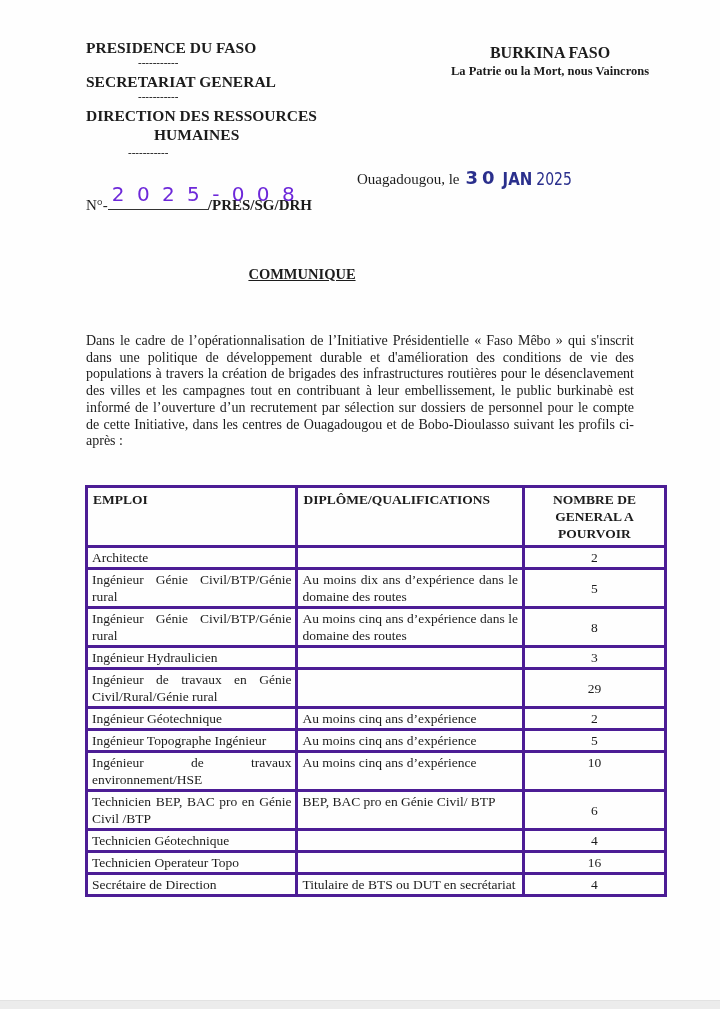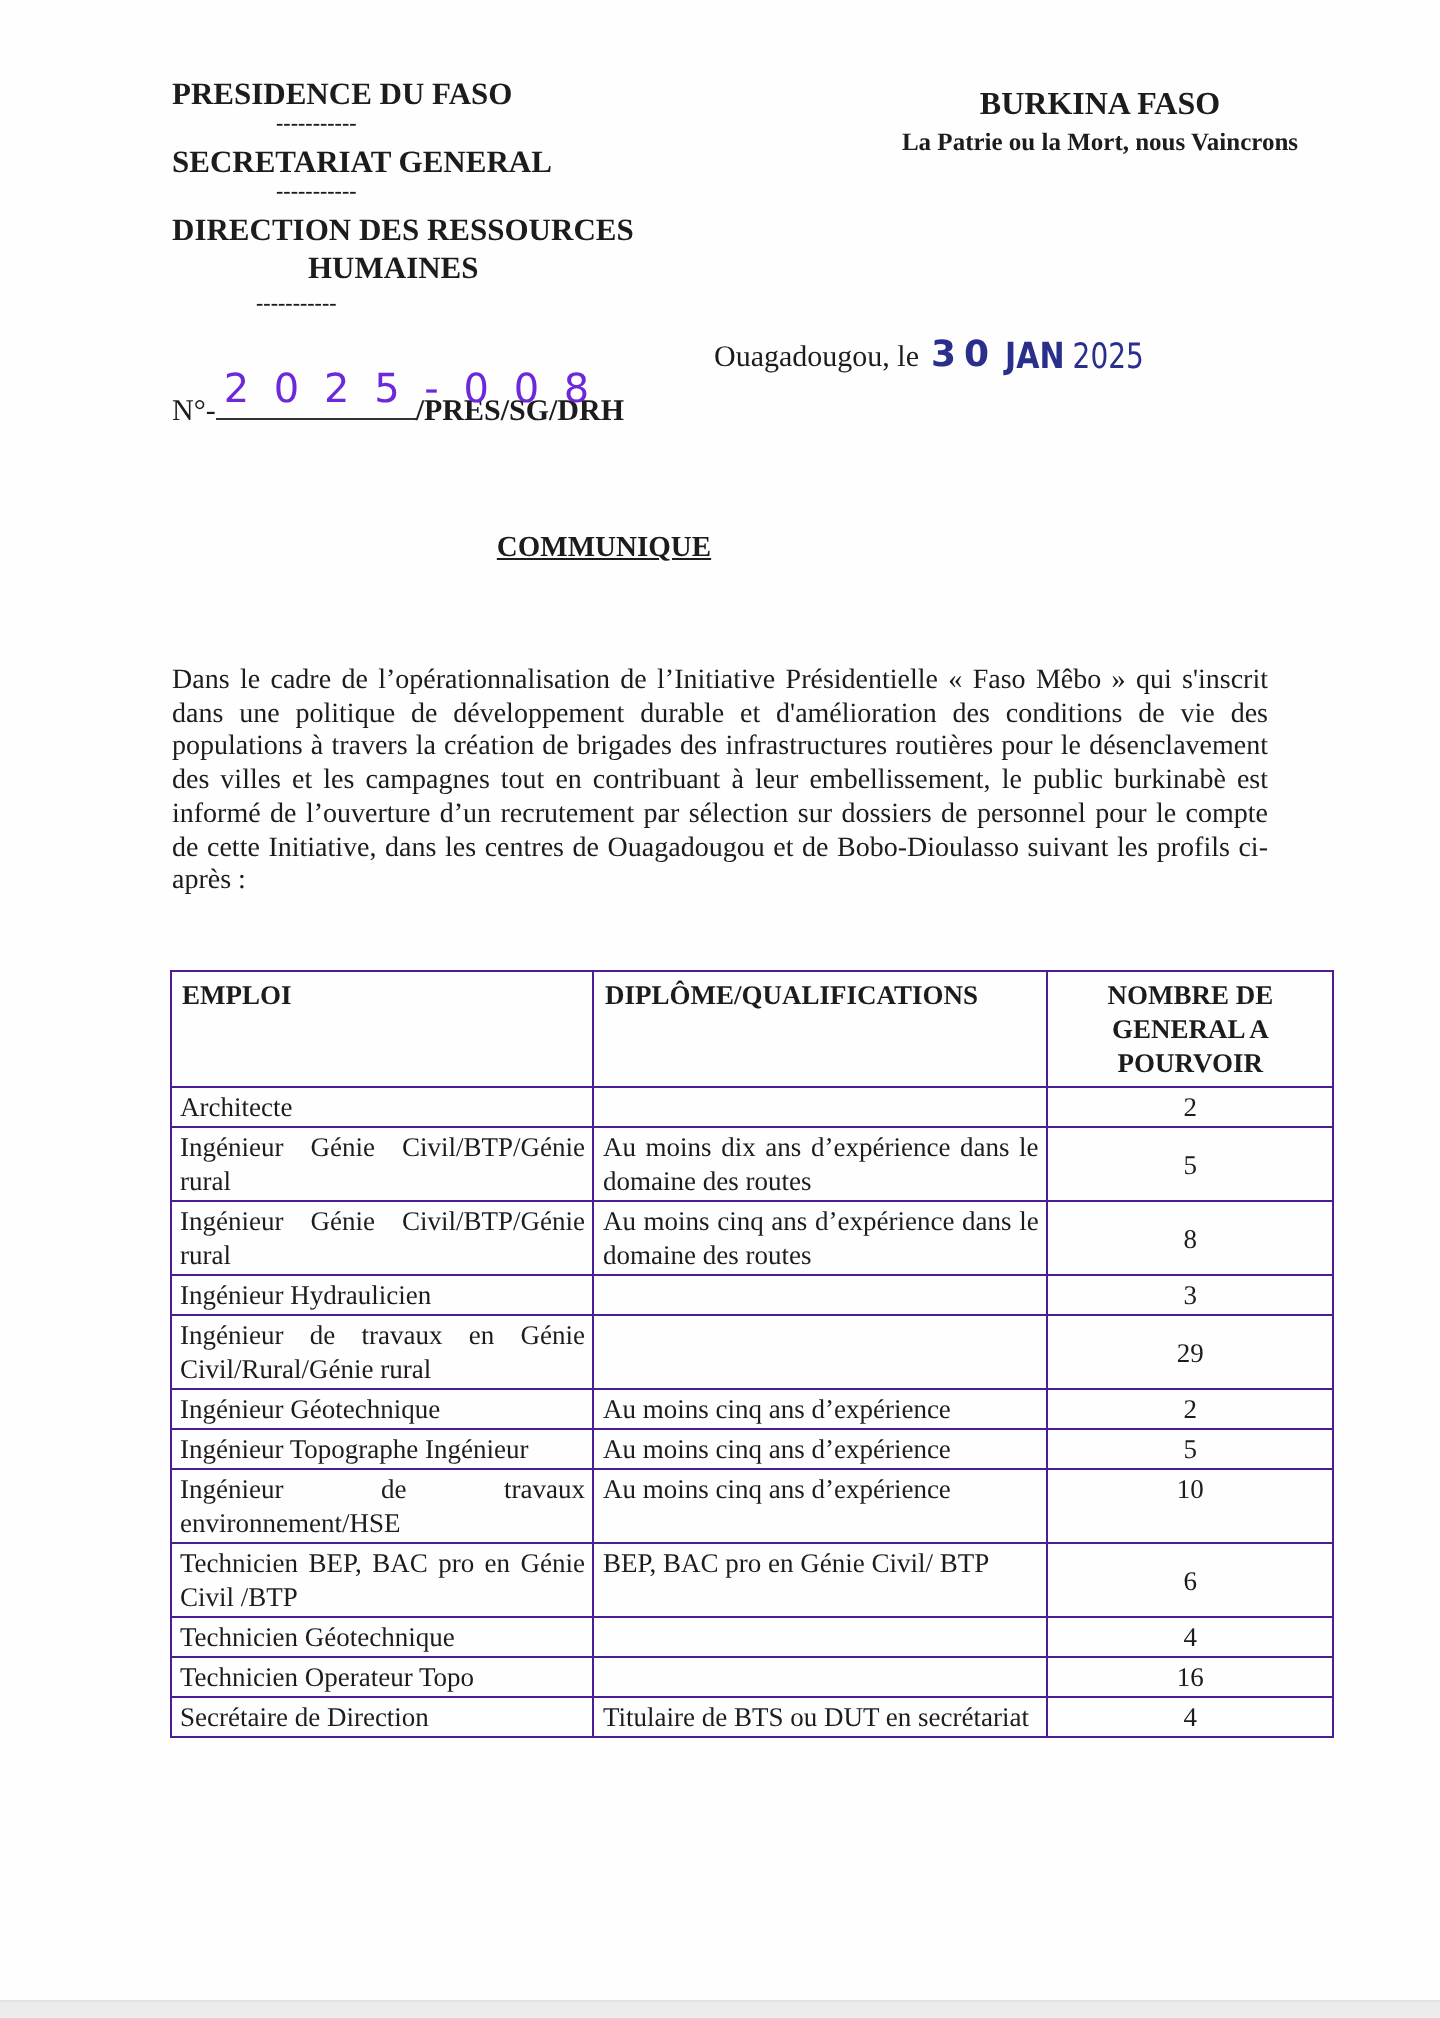--- a/index.html
+++ b/index.html
@@ -30,21 +30,21 @@
   .ref .blank { display:inline-block; width:100px; border-bottom:1px solid #333; height:14px; vertical-align:baseline; position:relative; }
   .ref .num-stamp { position:absolute; left:4px; top:-13px; font-size:20px; font-weight:normal; letter-spacing:3px; color:#6d28d9; font-family:"DejaVu Sans", sans-serif; white-space:nowrap; }
   .ref .suffix { font-weight:bold; }
   .title { left:0; width:604px; top:266px; text-align:center; font-size:14.5px; font-weight:bold; }
   .title span { text-decoration:underline; }
   .para { left:86px; top:333px; width:548px; font-size:14px; line-height:16.7px; text-align:justify; }
   table.jobs {
     position:absolute; left:85px; top:485px; width:582px;
     border-collapse:collapse; font-size:13.5px; line-height:17px;
   }
-  table.jobs td, table.jobs th { border:1px solid #4c1d95; padding:1px 4px; vertical-align:top; }
+  table.jobs td, table.jobs th { border:3px solid #4c1d95; padding:1px 4px; vertical-align:top; }
   table.jobs th { font-weight:bold; text-align:left; padding:3px 5px; }
   table.jobs th.c3 { text-align:center; }
   table.jobs td.c1, table.jobs td.c2 { text-align:justify; }
   table.jobs td.c3 { text-align:center; vertical-align:middle; }
   .col1 { width:212px; } .col2 { width:227px; } .col3 { width:143px; }
 </style>
 </head>
 <body>
 
 <div class="page">

